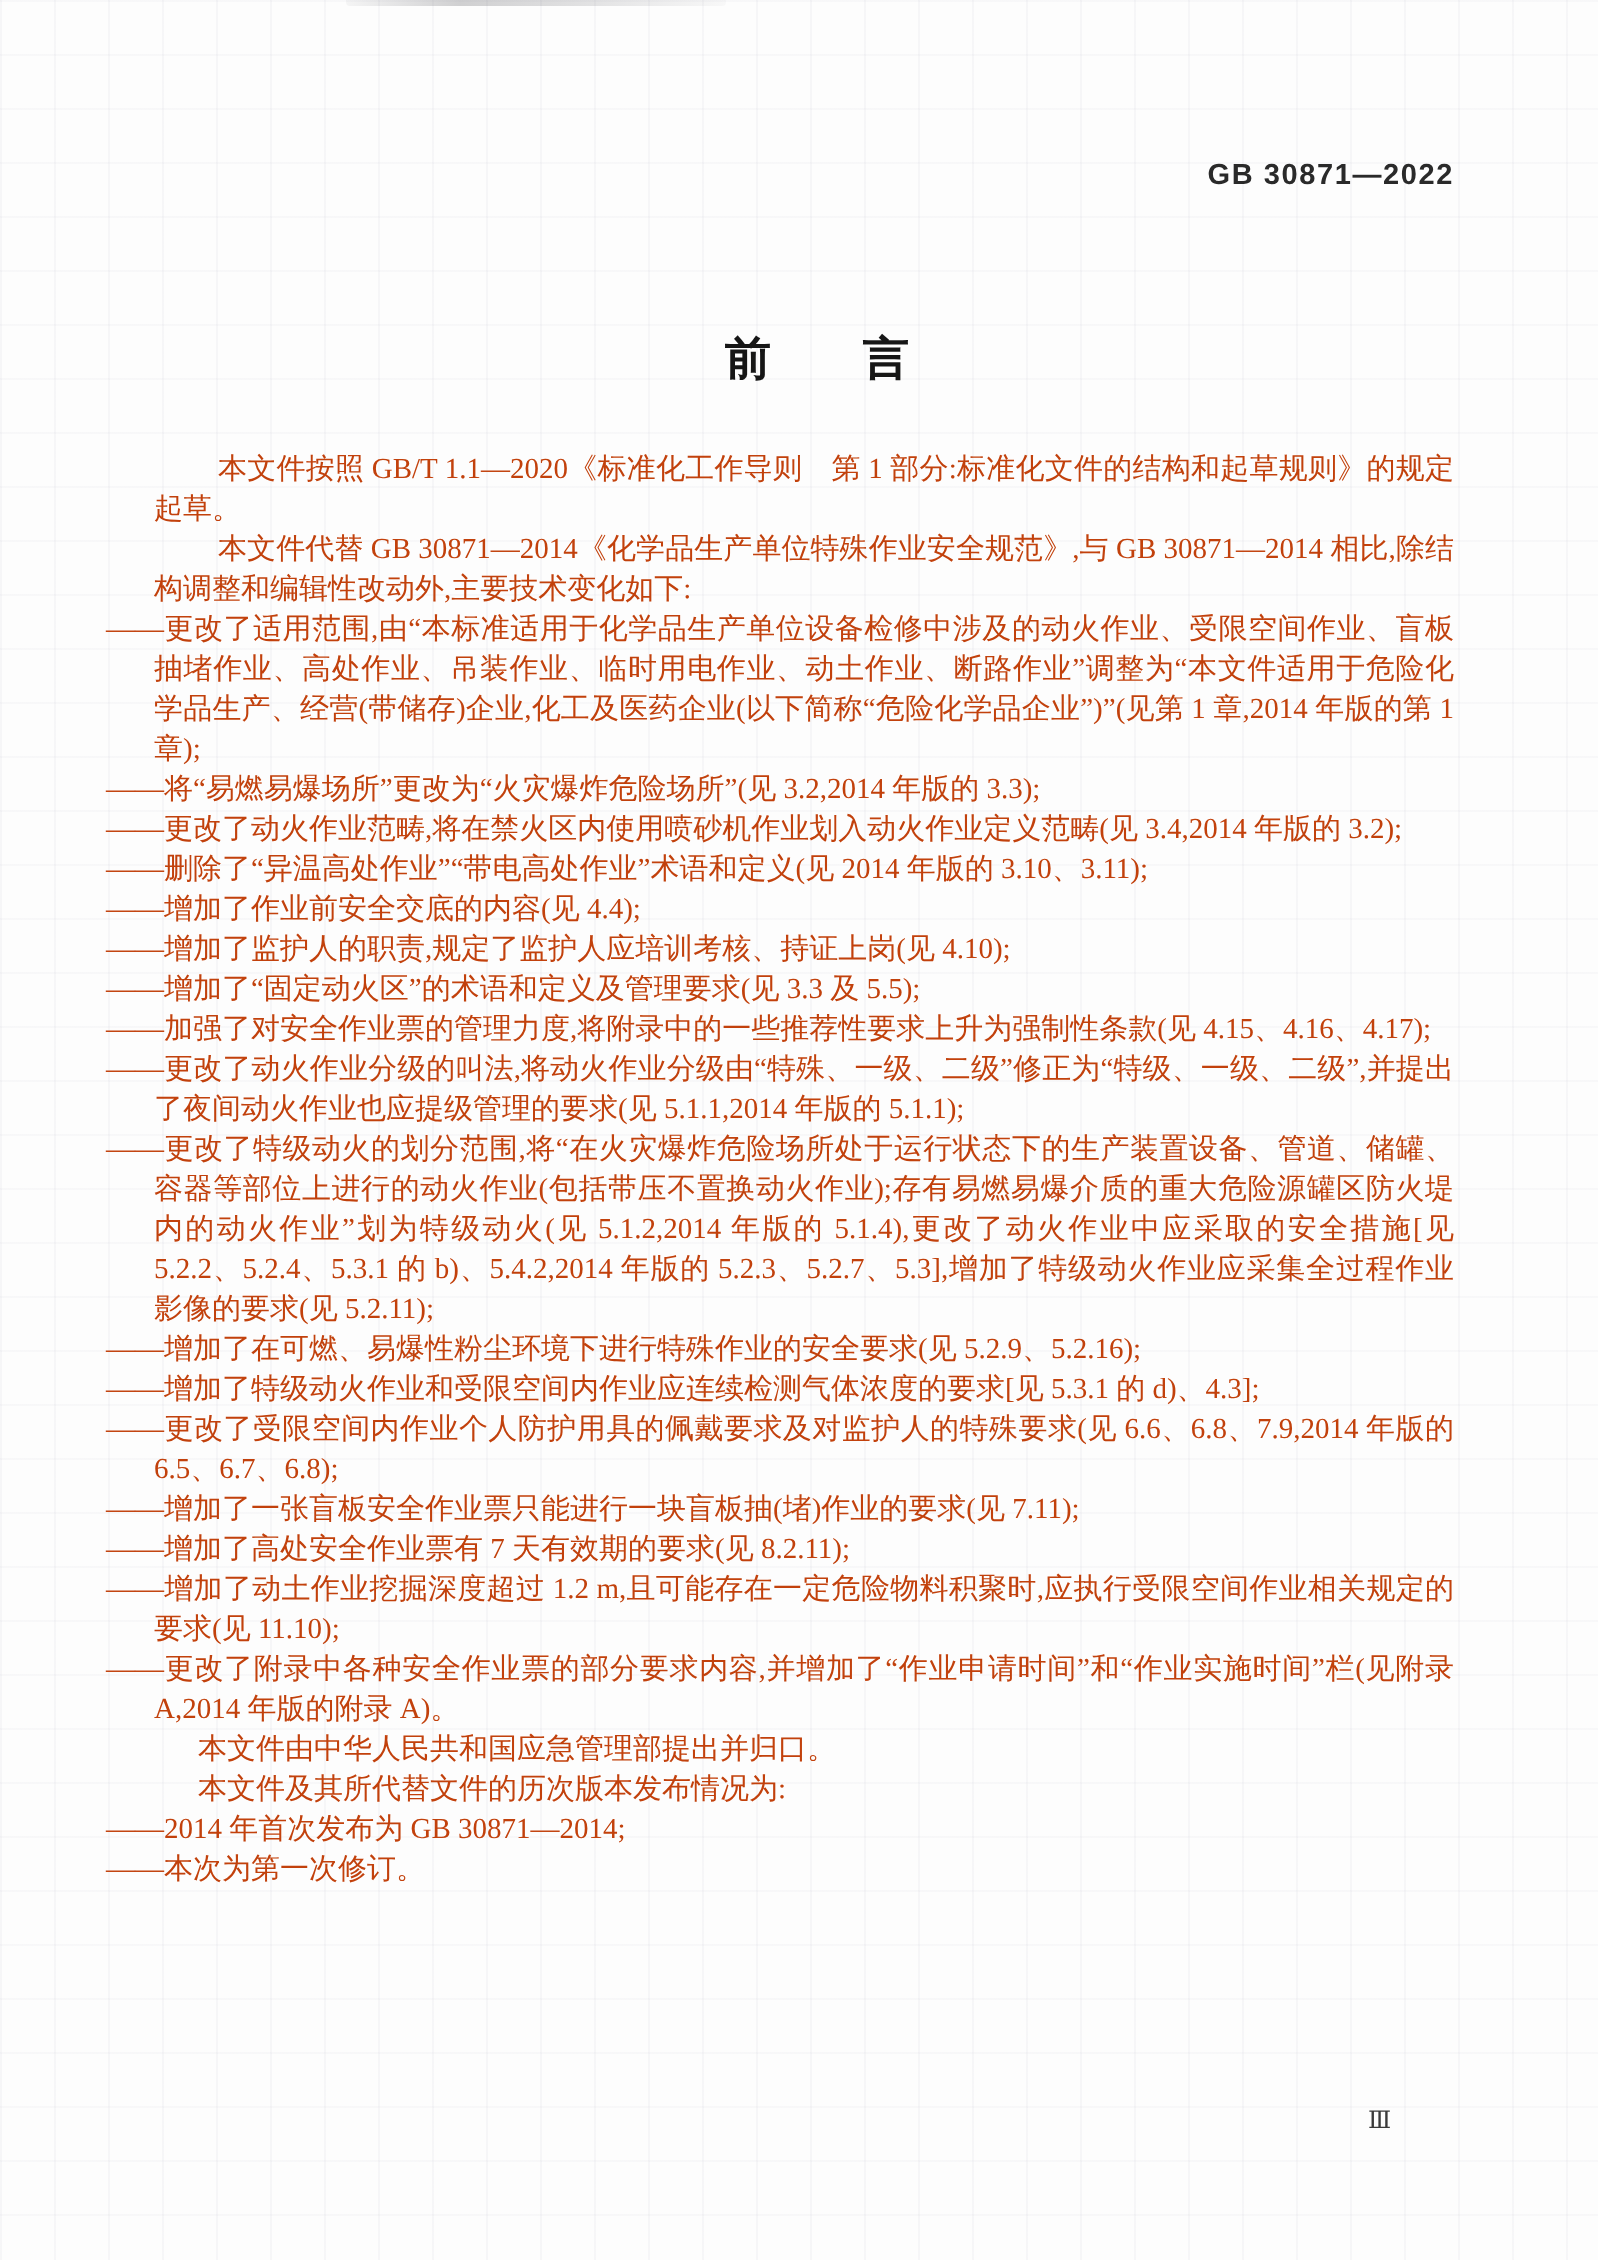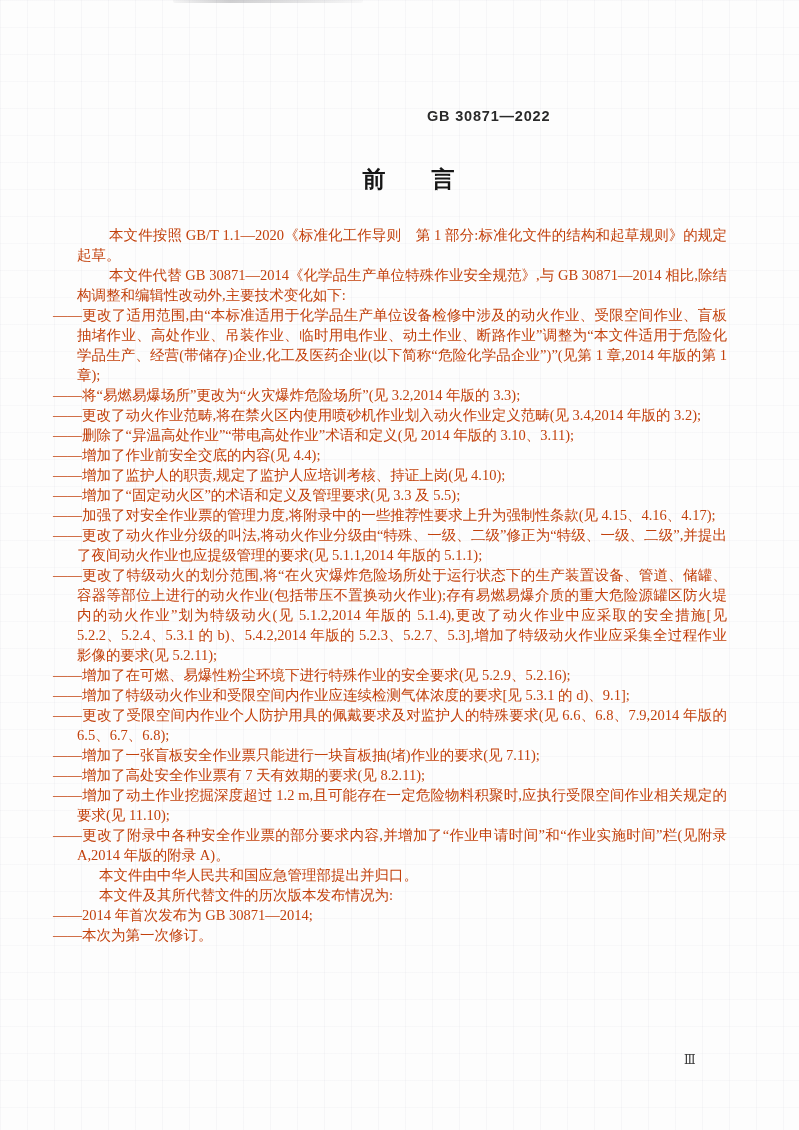--- a/index.html
+++ b/index.html
@@ -24,24 +24,24 @@
   }
   .scan-smudge {
     position: absolute;
     left: 173px; top: 0;
     width: 190px; height: 3px;
     background: linear-gradient(to right, rgba(90,90,95,0.05), rgba(90,90,95,0.28) 30%, rgba(90,90,95,0.18) 60%, rgba(90,90,95,0.03));
     border-radius: 0 0 2px 2px;
   }
   .doc-number {
     position: absolute;
-    top: 108px;
+    top: 80px;
     left: 427px;
     width: 300px;
-    text-align: left;
+    text-align: right;
     font-family: "Liberation Sans", "DejaVu Sans", sans-serif;
     font-weight: 700;
     font-size: 14.5px;
     letter-spacing: 0.8px;
     color: #2a2a2a;
     white-space: nowrap;
   }
   .page-title {
     position: absolute;
     top: 164px;
@@ -95,21 +95,21 @@
     <p class="item">——将“易燃易爆场所”更改为“火灾爆炸危险场所”(见 3.2,2014 年版的 3.3);</p>
     <p class="item">——更改了动火作业范畴,将在禁火区内使用喷砂机作业划入动火作业定义范畴(见 3.4,2014 年版的 3.2);</p>
     <p class="item">——删除了“异温高处作业”“带电高处作业”术语和定义(见 2014 年版的 3.10、3.11);</p>
     <p class="item">——增加了作业前安全交底的内容(见 4.4);</p>
     <p class="item">——增加了监护人的职责,规定了监护人应培训考核、持证上岗(见 4.10);</p>
     <p class="item">——增加了“固定动火区”的术语和定义及管理要求(见 3.3 及 5.5);</p>
     <p class="item">——加强了对安全作业票的管理力度,将附录中的一些推荐性要求上升为强制性条款(见 4.15、4.16、4.17);</p>
     <p class="item">——更改了动火作业分级的叫法,将动火作业分级由“特殊、一级、二级”修正为“特级、一级、二级”,并提出了夜间动火作业也应提级管理的要求(见 5.1.1,2014 年版的 5.1.1);</p>
     <p class="item">——更改了特级动火的划分范围,将“在火灾爆炸危险场所处于运行状态下的生产装置设备、管道、储罐、容器等部位上进行的动火作业(包括带压不置换动火作业);存有易燃易爆介质的重大危险源罐区防火堤内的动火作业”划为特级动火(见 5.1.2,2014 年版的 5.1.4),更改了动火作业中应采取的安全措施[见 5.2.2、5.2.4、5.3.1 的 b)、5.4.2,2014 年版的 5.2.3、5.2.7、5.3],增加了特级动火作业应采集全过程作业影像的要求(见 5.2.11);</p>
     <p class="item">——增加了在可燃、易爆性粉尘环境下进行特殊作业的安全要求(见 5.2.9、5.2.16);</p>
-    <p class="item">——增加了特级动火作业和受限空间内作业应连续检测气体浓度的要求[见 5.3.1 的 d)、9.1];</p>
+    <p class="item">——增加了特级动火作业和受限空间内作业应连续检测气体浓度的要求[见 5.3.1 的 d)、4.3];</p>
     <p class="item">——更改了受限空间内作业个人防护用具的佩戴要求及对监护人的特殊要求(见 6.6、6.8、7.9,2014 年版的 6.5、6.7、6.8);</p>
     <p class="item">——增加了一张盲板安全作业票只能进行一块盲板抽(堵)作业的要求(见 7.11);</p>
     <p class="item">——增加了高处安全作业票有 7 天有效期的要求(见 8.2.11);</p>
     <p class="item">——增加了动土作业挖掘深度超过 1.2 m,且可能存在一定危险物料积聚时,应执行受限空间作业相关规定的要求(见 11.10);</p>
     <p class="item">——更改了附录中各种安全作业票的部分要求内容,并增加了“作业申请时间”和“作业实施时间”栏(见附录 A,2014 年版的附录 A)。</p>
 
     <p class="notice">本文件由中华人民共和国应急管理部提出并归口。</p>
     <p class="notice">本文件及其所代替文件的历次版本发布情况为:</p>
 
     <p class="item">——2014 年首次发布为 GB 30871—2014;</p>

